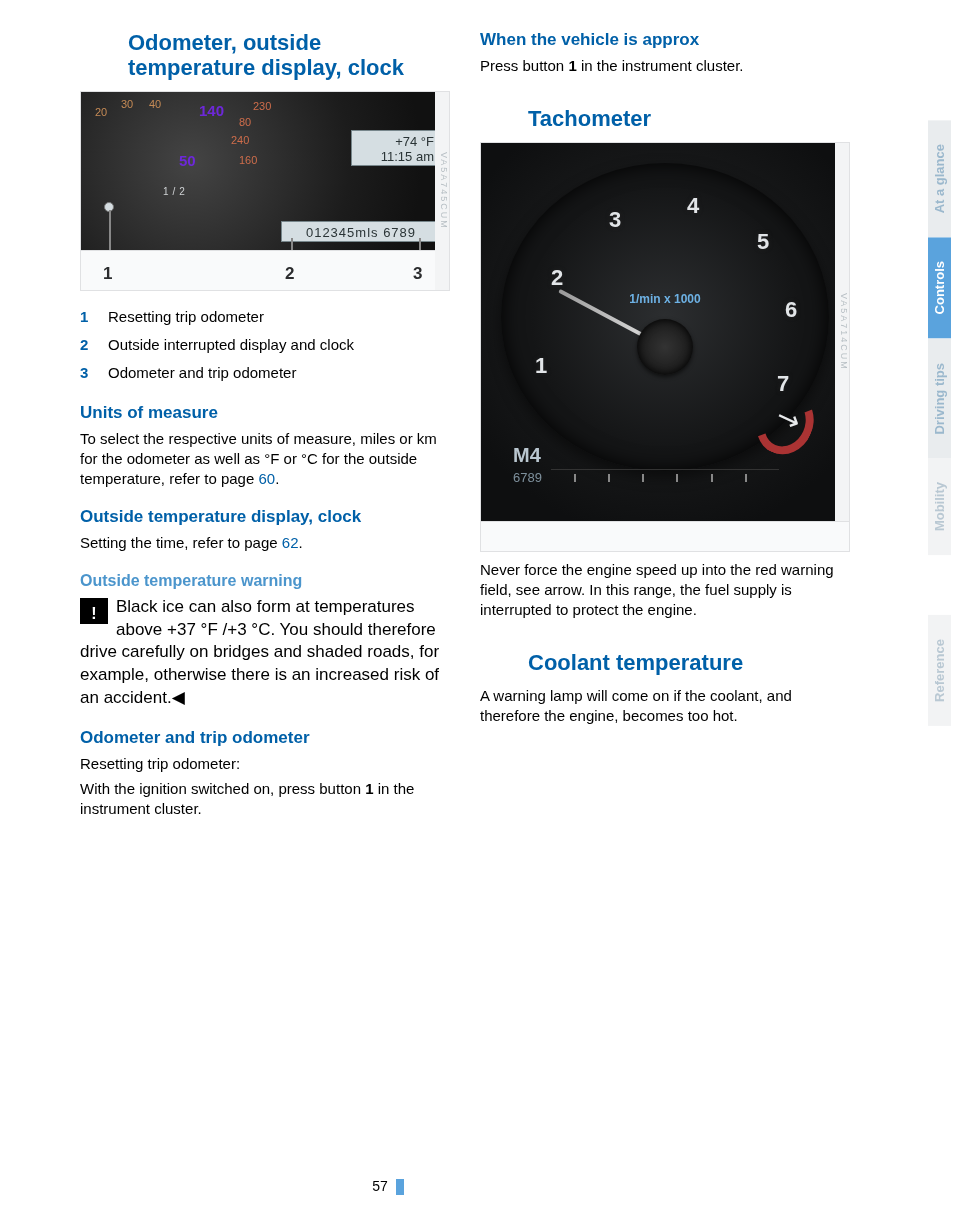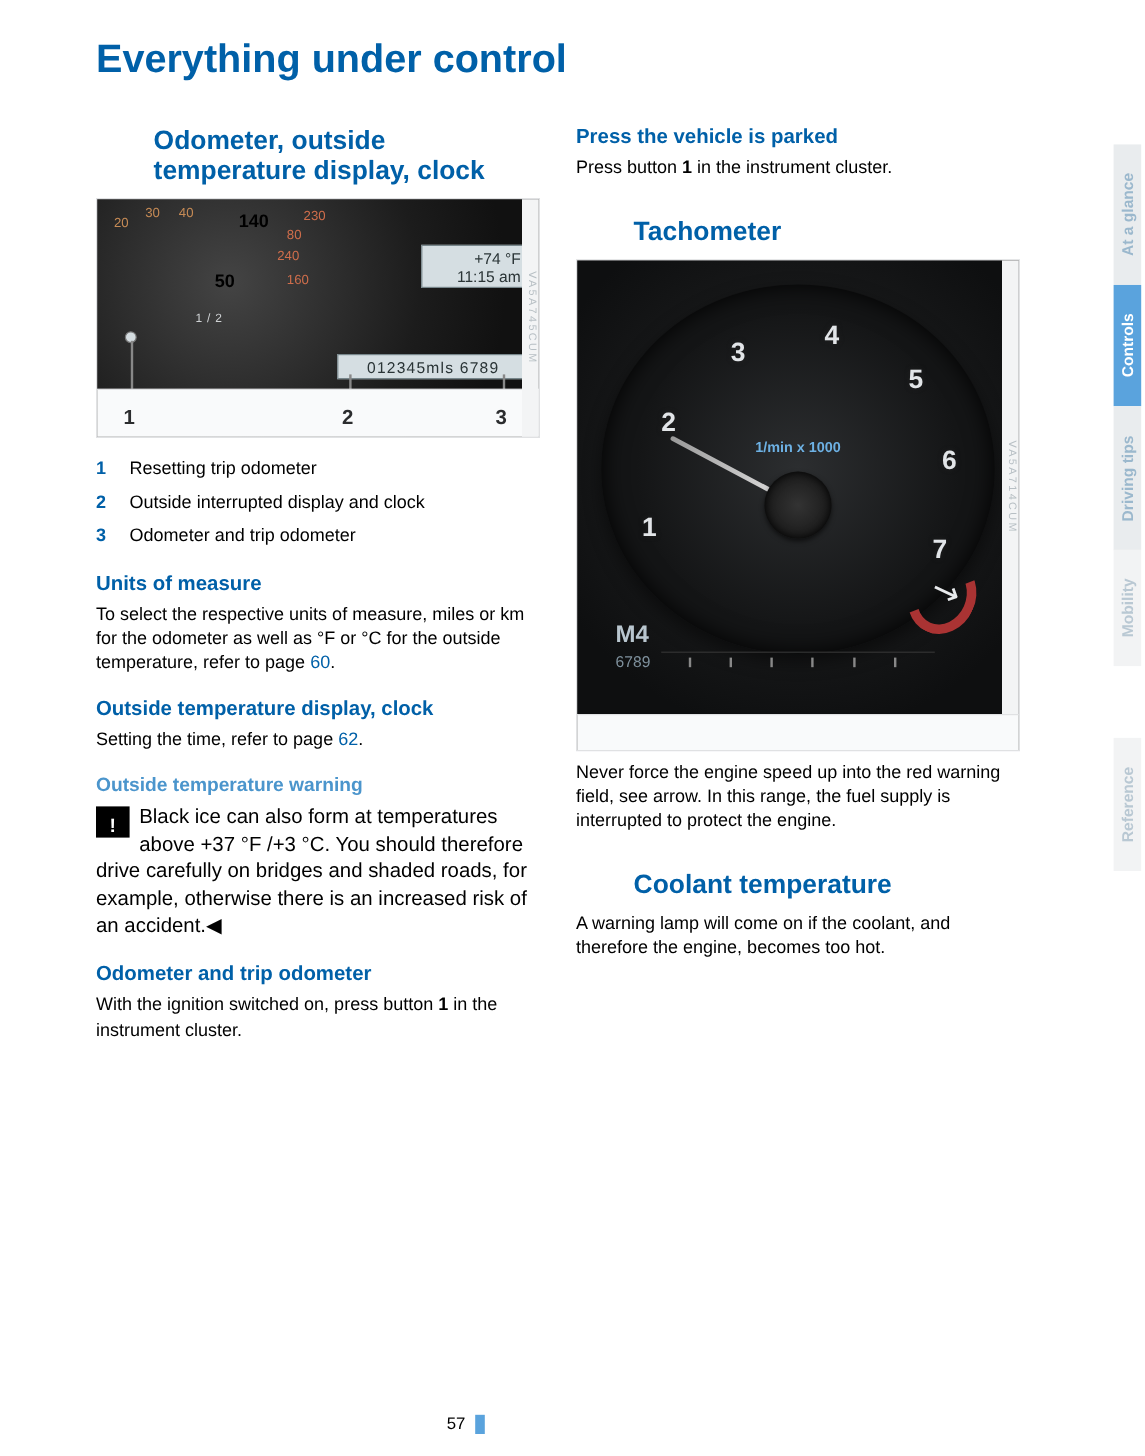--- a/index.html
+++ b/index.html
@@ -44,21 +44,21 @@
   .fl1 { left:28px; top:118px; width:2px; height:40px; }
   .fl2 { left:210px; top:146px; width:2px; height:14px; }
   .fl3 { left:338px; top:146px; width:2px; height:14px; }
   .fig-dot { position:absolute; width:10px; height:10px; border-radius:50%; background:#d4dce0; border:1px solid #777;}
   .fig-dot.d1 { left:23px; top:110px; }
   .speedo-nums { position:absolute; color:#c58a55; font-size:11px; }
   .sn1 { left:14px; top:14px; } .sn2 { left:40px; top:6px; } .sn3 { left:68px; top:6px; }
   .speedo-nums2 { position:absolute; color:#ce6d4b; font-size:11px; }
   .rn1 { left:172px; top:8px; } .rn2 { left:158px; top:24px; }
   .rn3 { left:150px; top:42px; } .rn4 { left:158px; top:62px; }
-  .bignum { position:absolute; color:#000000; font-size:15px; font-weight:bold;}
+  .bignum { position:absolute; color:#6d28d9; font-size:15px; font-weight:bold;}
   .bn1 { left:118px; top:10px; } .bn2 { left:98px; top:60px; }
   .fuel-lbl { position:absolute; left:82px; top:94px; color:#cfd2d4; font-size:10px; letter-spacing:4px; }
 
   
   .tach-bg { position:absolute; inset:0; background: radial-gradient(circle at 50% 42%, #3a3c3e 0, #18191a 45%, #0e0f10 75%); }
   .tach-face { position:absolute; left:20px; top:20px; right:20px; bottom:80px; border-radius:50%; background: radial-gradient(circle at 50% 50%, #2c2e30 0, #141516 60%); box-shadow: inset 0 0 20px #000, 0 6px 14px rgba(0,0,0,.5); }
   .tach-label { position:absolute; left:0; right:0; top:42%; text-align:center; color:#6db1e4; font-size:12px;font-weight:bold; }
   .tach-num { position:absolute; color:#e2e5e8; font-size:22px; font-weight:bold; text-shadow:0 0 4px #222;}
   .tn1 { left:54px; top:210px; } .tn2 { left:70px; top:122px; } .tn3 { left:128px; top:64px; }
   .tn4 { left:206px; top:50px; } .tn5 { left:276px; top:86px; } .tn6 { left:304px; top:154px; }
@@ -80,21 +80,20 @@
   .tab.inactive { background:#e9ecee; color:#9bb8cd; }
   .tab.active   { background:#5aa3dd; color:#fff; }
   .tab.faded    { background:#f2f3f4; color:#b9c8d3; }
 
 </style>
 </head>
 <body>
 
 <div class="page">
   <div class="content">
-    <h1 class="title">Everything under control</h1>
 
     <div class="columns">
 
       <div class="col">
         <h2 class="sect">Odometer, outside temperature display, clock</h2>
 
         <div class="fig fig1">
           <div class="dash-bg"></div>
           <span class="speedo-nums sn1">20</span>
           <span class="speedo-nums sn2">30</span>
@@ -154,27 +153,28 @@
           <span class="warn-icon">
             <svg width="28" height="26" viewBox="0 0 28 26">
                 <polygon points="14,2 26,24 2,24" fill="#000"></polygon>
                 <text x="14" y="21" text-anchor="middle" fill="#fff" font-size="16" font-family="Arial" font-weight="bold">!</text>
               </svg>
           </span>
           <span class="tri-text">Black ice can also form at temperatures above +37 °F /+3 °C. You should therefore drive carefully on bridges and shaded roads, for example, otherwise there is an increased risk of an accident.◀</span>
         </div>
 
         <h3 class="sub" style="clear:both">Odometer and trip odometer</h3>
+        <p class="body">Resetting trip odometer:</p>
         <p class="body">
           <span>With the ignition switched on, press button </span><b>1</b><span> in the instrument cluster.</span>
         </p>
       </div>
 
       <div class="col">
-        <h3 class="sub" style="margin-top:0">Press the vehicle is parked</h3>
+        <h3 class="sub" style="margin-top:0">When the vehicle is approx</h3>
         <p class="body">
           <span>Press button </span><b>1</b><span> in the instrument cluster.</span>
         </p>
 
         <h2 class="sect spaced-top">Tachometer</h2>
 
         <div class="fig fig2">
           <div class="tach-bg"></div>
           <div class="tach-face">
             <div class="tach-label">1/min x 1000</div>

